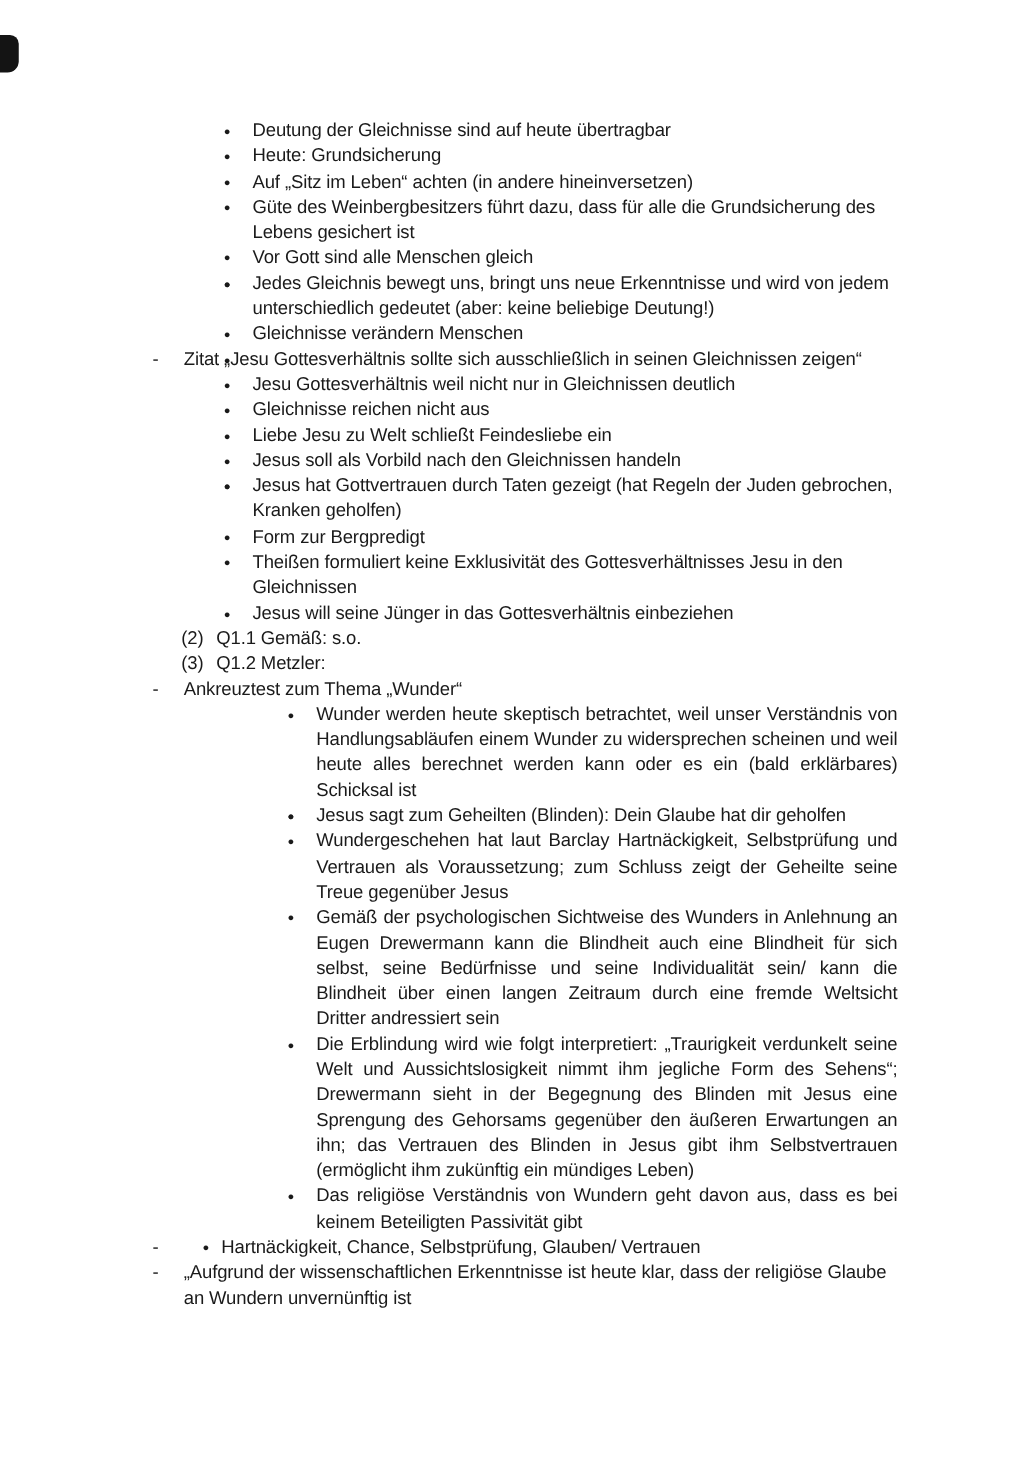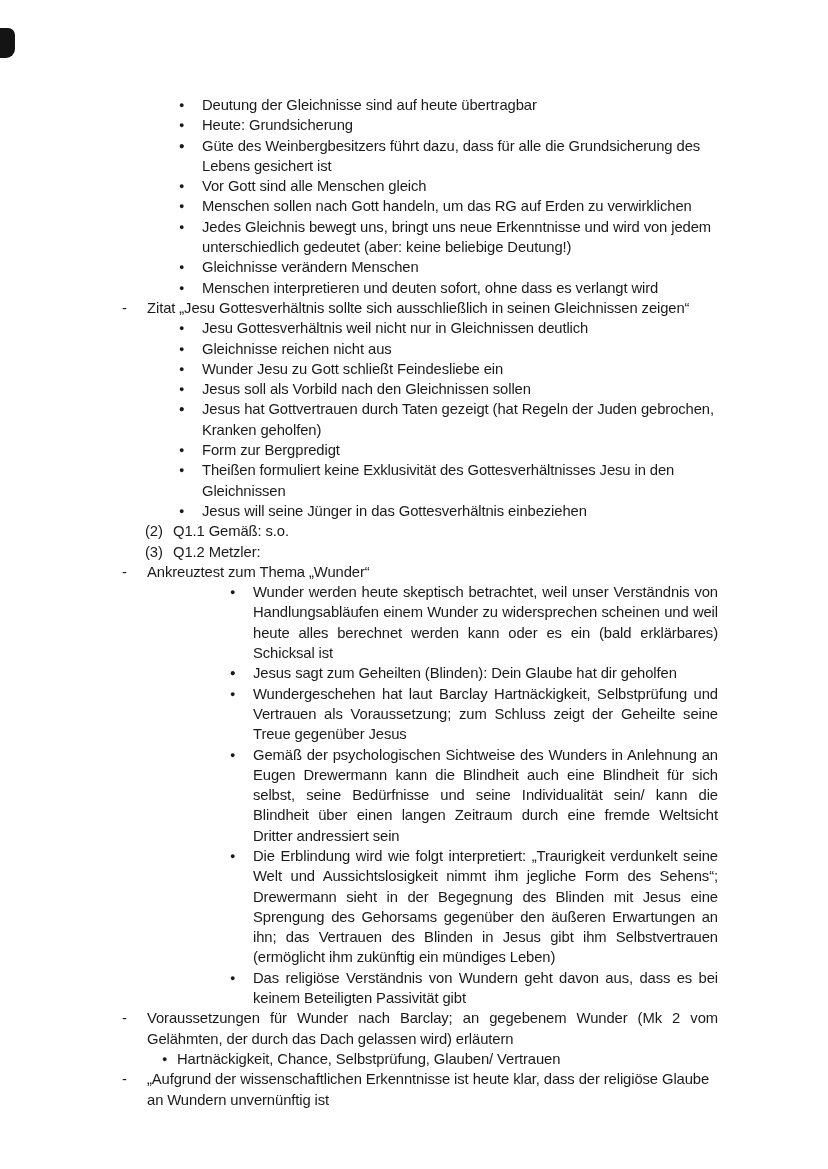--- a/index.html
+++ b/index.html
@@ -66,64 +66,63 @@
       <div class="item bullet1">
     <span class="marker">●</span>
     <span class="text">Deutung der Gleichnisse sind auf heute übertragbar</span>
   </div>
       <div class="item bullet1">
     <span class="marker">●</span>
     <span class="text">Heute: Grundsicherung</span>
   </div>
       <div class="item bullet1">
     <span class="marker">●</span>
+    <span class="text">Auf „Sitz im Leben“ achten (in andere hineinversetzen)</span>
   </div>
       <div class="item bullet1">
     <span class="marker">●</span>
     <span class="text">Güte des Weinbergbesitzers führt dazu, dass für alle die Grundsicherung des Lebens gesichert ist</span>
   </div>
       <div class="item bullet1">
     <span class="marker">●</span>
     <span class="text">Vor Gott sind alle Menschen gleich</span>
   </div>
       <div class="item bullet1">
     <span class="marker">●</span>
-    <span class="text">Menschen sollen nach Gott handeln, um das RG auf Erden zu verwirklichen</span>
   </div>
       <div class="item bullet1">
     <span class="marker">●</span>
     <span class="text">Jedes Gleichnis bewegt uns, bringt uns neue Erkenntnisse und wird von jedem unterschiedlich gedeutet (aber: keine beliebige Deutung!)</span>
   </div>
       <div class="item bullet1">
     <span class="marker">●</span>
     <span class="text">Gleichnisse verändern Menschen</span>
   </div>
       <div class="item bullet1">
     <span class="marker">●</span>
-    <span class="text">Menschen interpretieren und deuten sofort, ohne dass es verlangt wird</span>
   </div>
       <div class="item dash">
     <span class="marker">-</span>
     <span class="text">Zitat „Jesu Gottesverhältnis sollte sich ausschließlich in seinen Gleichnissen zeigen“</span>
   </div>
       <div class="item bullet1">
     <span class="marker">●</span>
     <span class="text">Jesu Gottesverhältnis weil nicht nur in Gleichnissen deutlich</span>
   </div>
       <div class="item bullet1">
     <span class="marker">●</span>
     <span class="text">Gleichnisse reichen nicht aus</span>
   </div>
       <div class="item bullet1">
     <span class="marker">●</span>
-    <span class="text">Wunder Jesu zu Gott schließt Feindesliebe ein</span>
+    <span class="text">Liebe Jesu zu Welt schließt Feindesliebe ein</span>
   </div>
       <div class="item bullet1">
     <span class="marker">●</span>
-    <span class="text">Jesus soll als Vorbild nach den Gleichnissen sollen</span>
+    <span class="text">Jesus soll als Vorbild nach den Gleichnissen handeln</span>
   </div>
       <div class="item bullet1">
     <span class="marker">●</span>
   </div>
       <div class="item bullet1">
     <span class="marker">●</span>
     <span class="text">Jesus hat Gottvertrauen durch Taten gezeigt (hat Regeln der Juden gebrochen, Kranken geholfen)</span>
   </div>
       <div class="item bullet1">
     <span class="marker">●</span>
@@ -171,21 +170,20 @@
       <div class="item bullet2 justify">
     <span class="marker">●</span>
     <span class="text">Die Erblindung wird wie folgt interpretiert: „Traurigkeit verdunkelt seine Welt und Aussichtslosigkeit nimmt ihm jegliche Form des Sehens“; Drewermann sieht in der Begegnung des Blinden mit Jesus eine Sprengung des Gehorsams gegenüber den äußeren Erwartungen an ihn; das Vertrauen des Blinden in Jesus gibt ihm Selbstvertrauen (ermöglicht ihm zukünftig ein mündiges Leben)</span>
   </div>
       <div class="item bullet2 justify">
     <span class="marker">●</span>
     <span class="text">Das religiöse Verständnis von Wundern geht davon aus, dass es bei keinem Beteiligten Passivität gibt</span>
   </div>
       <div class="item dash justify">
     <span class="marker">-</span>
-    <span class="text">Voraussetzungen für Wunder nach Barclay; an gegebenem Wunder (Mk 2 vom Gelähmten, der durch das Dach gelassen wird) erläutern</span>
   </div>
       <div class="item bullet3">
     <span class="marker">●</span>
     <span class="text">Hartnäckigkeit, Chance, Selbstprüfung, Glauben/ Vertrauen</span>
   </div>
       <div class="item dash">
     <span class="marker">-</span>
     <span class="text">„Aufgrund der wissenschaftlichen Erkenntnisse ist heute klar, dass der religiöse Glaube an Wundern unvernünftig ist</span>
   </div>
     </div>

